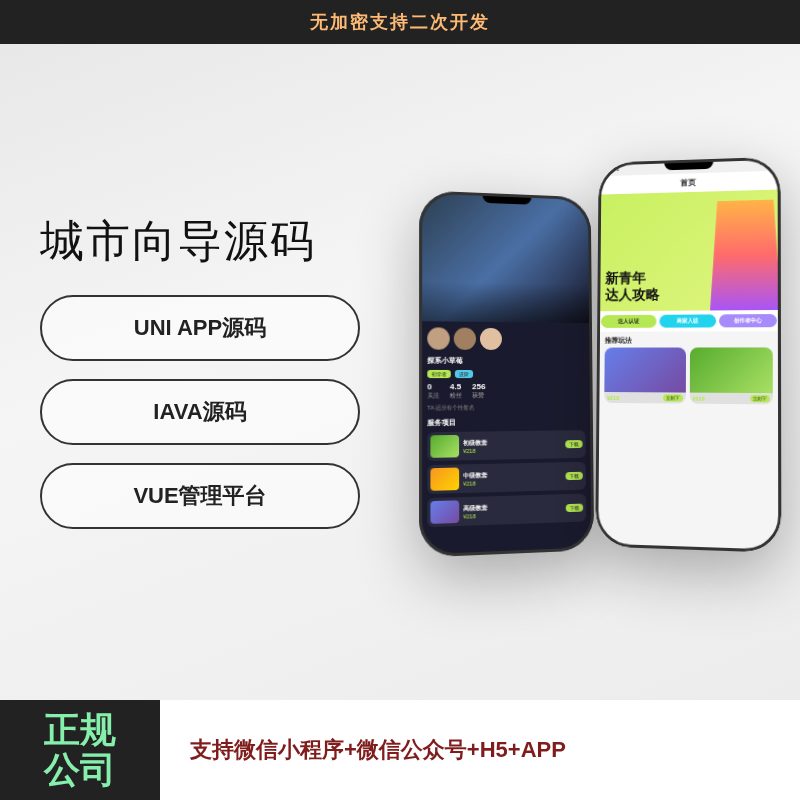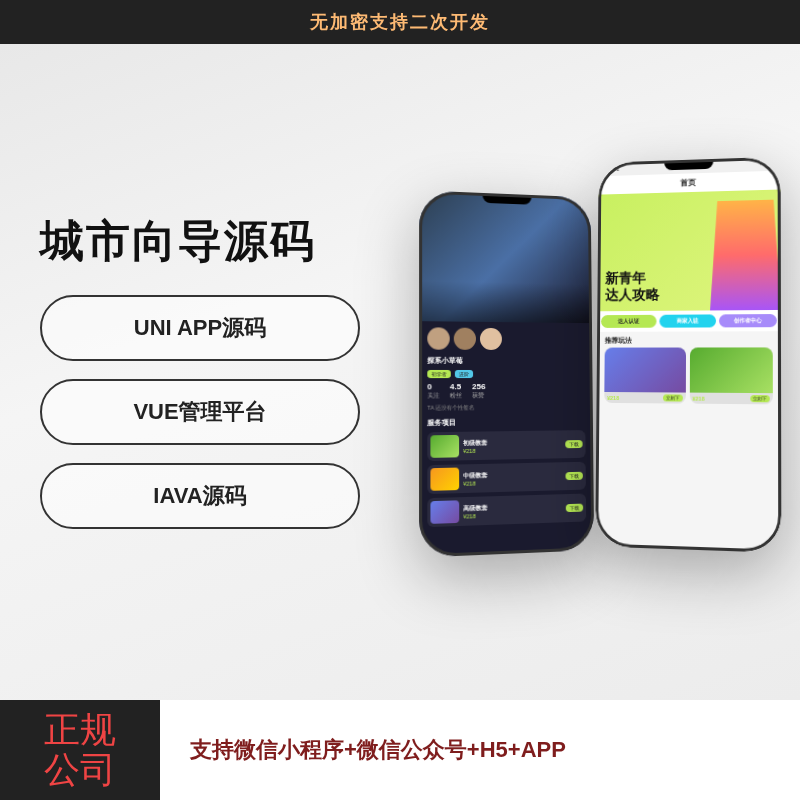--- a/index.html
+++ b/index.html
@@ -42,21 +42,21 @@
     .left-section {
       width: 400px;
       padding: 30px 40px;
       display: flex;
       flex-direction: column;
       gap: 18px;
     }
 
     .main-title {
       font-size: 44px;
-      font-weight: 700;
+      font-weight: 400;
       color: #111;
       line-height: 1.2;
       letter-spacing: 2px;
       margin-bottom: 10px;
     }
 
     .pill-item {
       border: 2px solid #333;
       border-radius: 50px;
       padding: 16px 32px;
@@ -339,22 +339,22 @@
       width: 160px;
       background: #222;
       height: 100%;
       display: flex;
       align-items: center;
       justify-content: center;
     }
 
     .bottom-left-text {
       font-size: 36px;
-      font-weight: 400;
-      color: #ef4444;
+      font-weight: 700;
+      color: #86efac;
       text-align: right;
       line-height: 1.1;
     }
 
     .bottom-right {
       flex: 1;
       padding: 0 30px;
       display: flex;
       align-items: center;
     }
@@ -392,22 +392,22 @@
 
 <div class="top-banner">
   <span>无加密支持二次开发</span>
 </div>
 
 <div class="main-area">
 
   <div class="left-section">
     <div class="main-title">城市向导源码</div>
     <div class="pill-item">UNI APP源码</div>
+    <div class="pill-item">IAVA源码</div>
     <div class="pill-item">VUE管理平台</div>
-    <div class="pill-item">IAVA源码</div>
   </div>
 
   <div class="right-section">
 
     <div class="phone-mockup phone-left">
       <div class="phone-border"></div>
       <div class="notch"></div>
       <div class="phone-screen">
         <div class="hero-img"></div>
         <div class="avatars-row">

